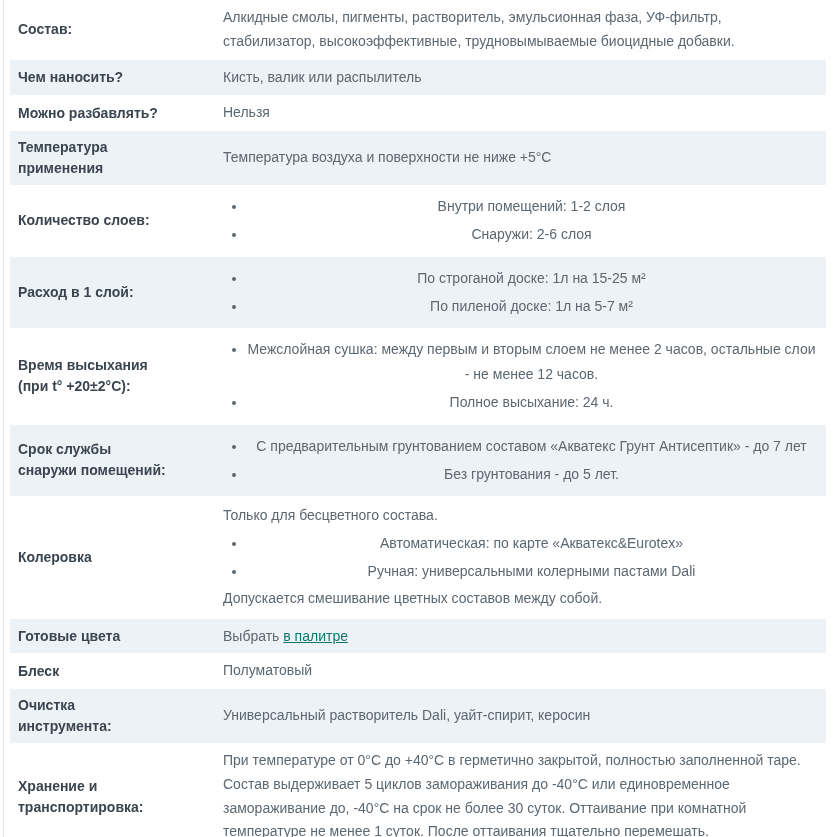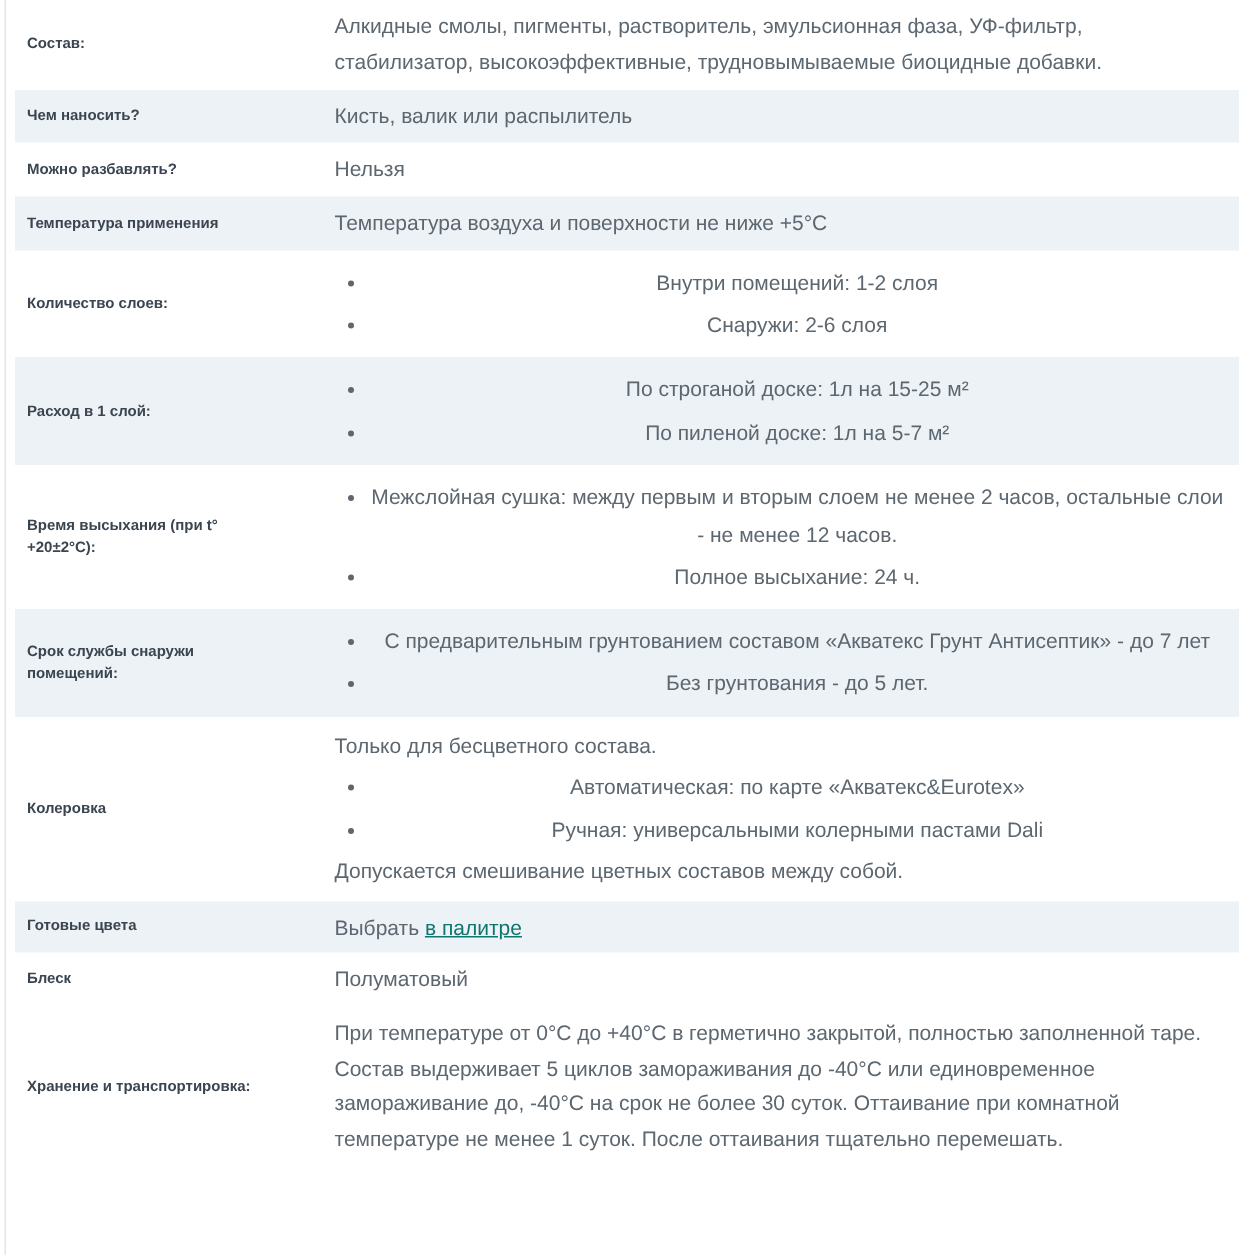--- a/index.html
+++ b/index.html
@@ -25,21 +25,21 @@
   .row {
     display: flex;
     align-items: center;
     padding: 4px 0;
     min-height: 30px;
   }
   .row.striped { background: #edf2f6; }
   .label {
     flex: 0 0 172px;
     padding: 2px 14px 2px 8px;
-    font-size: 10px;
+    font-size: 14px;
     font-weight: bold;
     line-height: 1.5;
     color: #3b4550;
   }
   .value {
     flex: 1;
     padding: 2px 10px 2px 0;
     font-size: 14px;
     color: #5d6770;
     line-height: 1.6;
@@ -151,20 +151,26 @@
       </div>
     </div>
 
     <div class="row">
       <div class="label">Блеск</div>
       <div class="value">
         <div class="text">Полуматовый</div>
       </div>
     </div>
 
+    <div class="row striped">
+      <div class="label">Очистка инструмента:</div>
+      <div class="value">
+        <div class="text">Универсальный растворитель Dali, уайт-спирит, керосин</div>
+      </div>
+    </div>
 
     <div class="row">
       <div class="label">Хранение и транспортировка:</div>
       <div class="value">
         <div class="text">При температуре от 0°С до +40°С в герметично закрытой, полностью заполненной таре. Состав выдерживает 5 циклов замораживания до -40°С или единовременное замораживание до, -40°С на срок не более 30 суток. Оттаивание при комнатной температуре не менее 1 суток. После оттаивания тщательно перемешать.</div>
       </div>
     </div>
 
   </div>
 </div>

